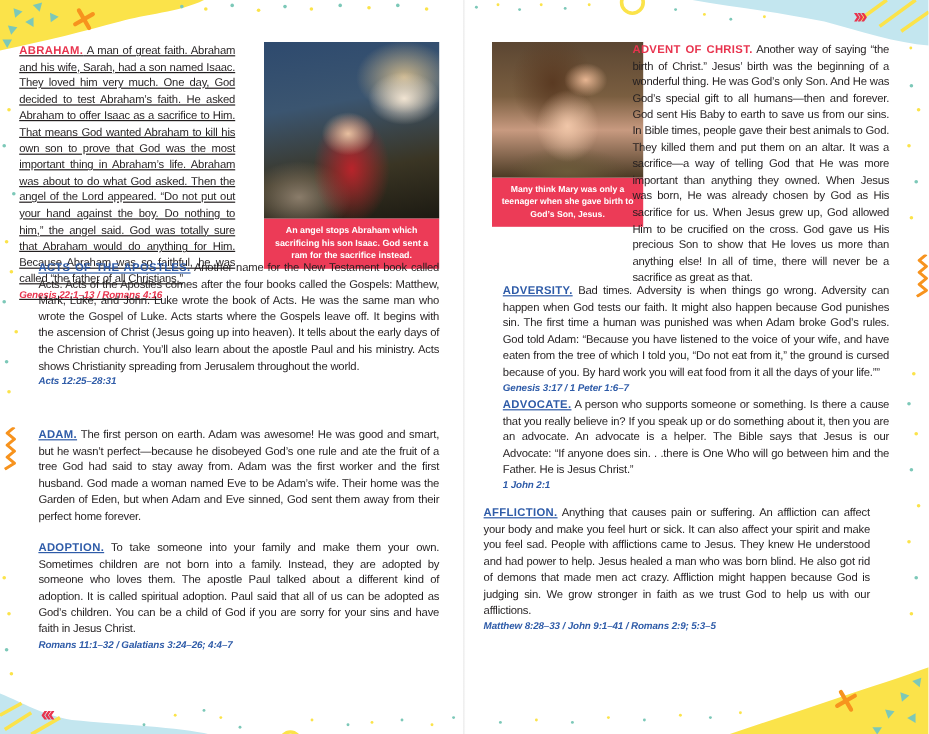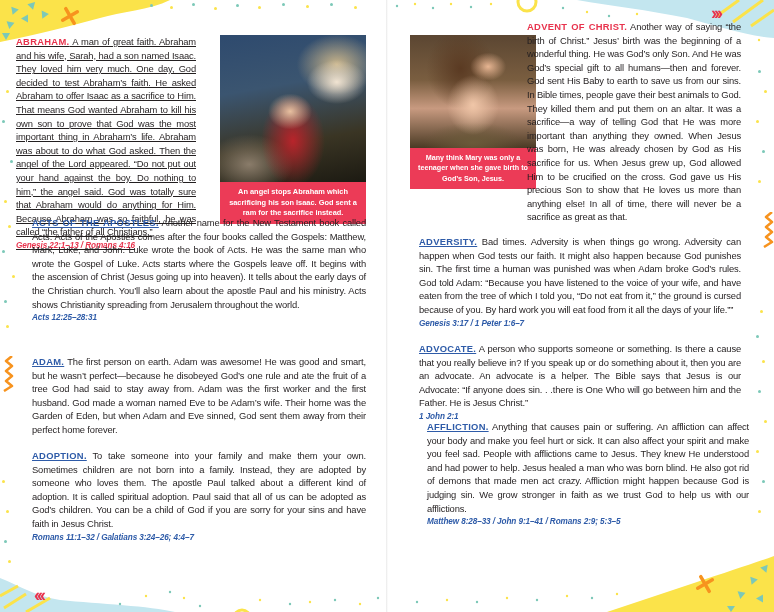--- a/index.html
+++ b/index.html
@@ -200,33 +200,33 @@
     <div class="figure" style="left:23px;top:35px;width:126px">
       <div class="painting" style="height:113px;background:
         radial-gradient(ellipse 26px 30px at 50% 62%, #f0c6a8 0%, rgba(240,198,168,0) 100%),
         radial-gradient(ellipse 18px 14px at 62% 28%, #e7b592 0%, rgba(231,181,146,0) 100%),
         radial-gradient(ellipse 34px 40px at 40% 30%, #5a3a22 0%, rgba(90,58,34,0) 100%),
         radial-gradient(ellipse 50px 20px at 50% 95%, #6b5a3a 0%, rgba(107,90,58,0) 100%),
         linear-gradient(180deg, #5b4632 0%, #7a5e40 40%, #c89a80 65%, #4a3a24 100%);"></div>
       <div class="caption" style="font-size:7.2px;line-height:10.4px;">Many think Mary was only a teenager when she gave birth to God’s Son, Jesus.</div>
     </div>
 
-    <div class="entry" style="left:140px;top:20px;width:214px;">
+    <div class="entry" style="left:140px;top:34px;width:214px;">
       <span class="term red">ADVENT OF CHRIST.</span><span> Another way of saying “the birth of Christ.” Jesus’ birth was the beginning of a wonderful thing. He was God’s only Son. And He was God’s special gift to all humans—then and forever. God sent His Baby to earth to save us from our sins. In Bible times, people gave their best animals to God. They killed them and put them on an altar. It was a sacrifice—a way of telling God that He was more important than anything they owned. When Jesus was born, He was already chosen by God as His sacrifice for us. When Jesus grew up, God allowed Him to be crucified on the cross. God gave us His precious Son to show that He loves us more than anything else! In all of time, there will never be a sacrifice as great as that.</span>
     </div>
 
     <div class="entry" style="left:32px;top:235px;width:322px;">
       <span class="term blue">ADVERSITY.</span><span> Bad times. Adversity is when things go wrong. Adversity can happen when God tests our faith. It might also happen because God punishes sin. The first time a human was punished was when Adam broke God’s rules. God told Adam: “Because you have listened to the voice of your wife, and have eaten from the tree of which I told you, “Do not eat from it,” the ground is cursed because of you. By hard work you will eat food from it all the days of your life.””</span>
       <span class="ref blue">Genesis 3:17 / 1 Peter 1:6–7</span>
     </div>
 
-    <div class="entry" style="left:32px;top:330px;width:322px;margin-top:12px;">
+    <div class="entry" style="left:32px;top:330px;width:322px;">
       <span class="term blue">ADVOCATE.</span><span> A person who supports someone or something. Is there a cause that you really believe in? If you speak up or do something about it, then you are an advocate. An advocate is a helper. The Bible says that Jesus is our Advocate: “If anyone does sin. . .there is One Who will go between him and the Father. He is Jesus Christ.”</span>
       <span class="ref blue">1 John 2:1</span>
     </div>
 
-    <div class="entry" style="left:40px;top:420px;width:322px;">
+    <div class="entry" style="left:16px;top:420px;width:322px;">
       <span class="term blue">AFFLICTION.</span><span> Anything that causes pain or suffering. An affliction can affect your body and make you feel hurt or sick. It can also affect your spirit and make you feel sad. People with afflictions came to Jesus. They knew He understood and had power to help. Jesus healed a man who was born blind. He also got rid of demons that made men act crazy. Affliction might happen because God is judging sin. We grow stronger in faith as we trust God to help us with our afflictions.</span>
       <span class="ref blue">Matthew 8:28–33 / John 9:1–41 / Romans 2:9; 5:3–5</span>
     </div>
 
   </div>
 </div>
 
 </body></html>

